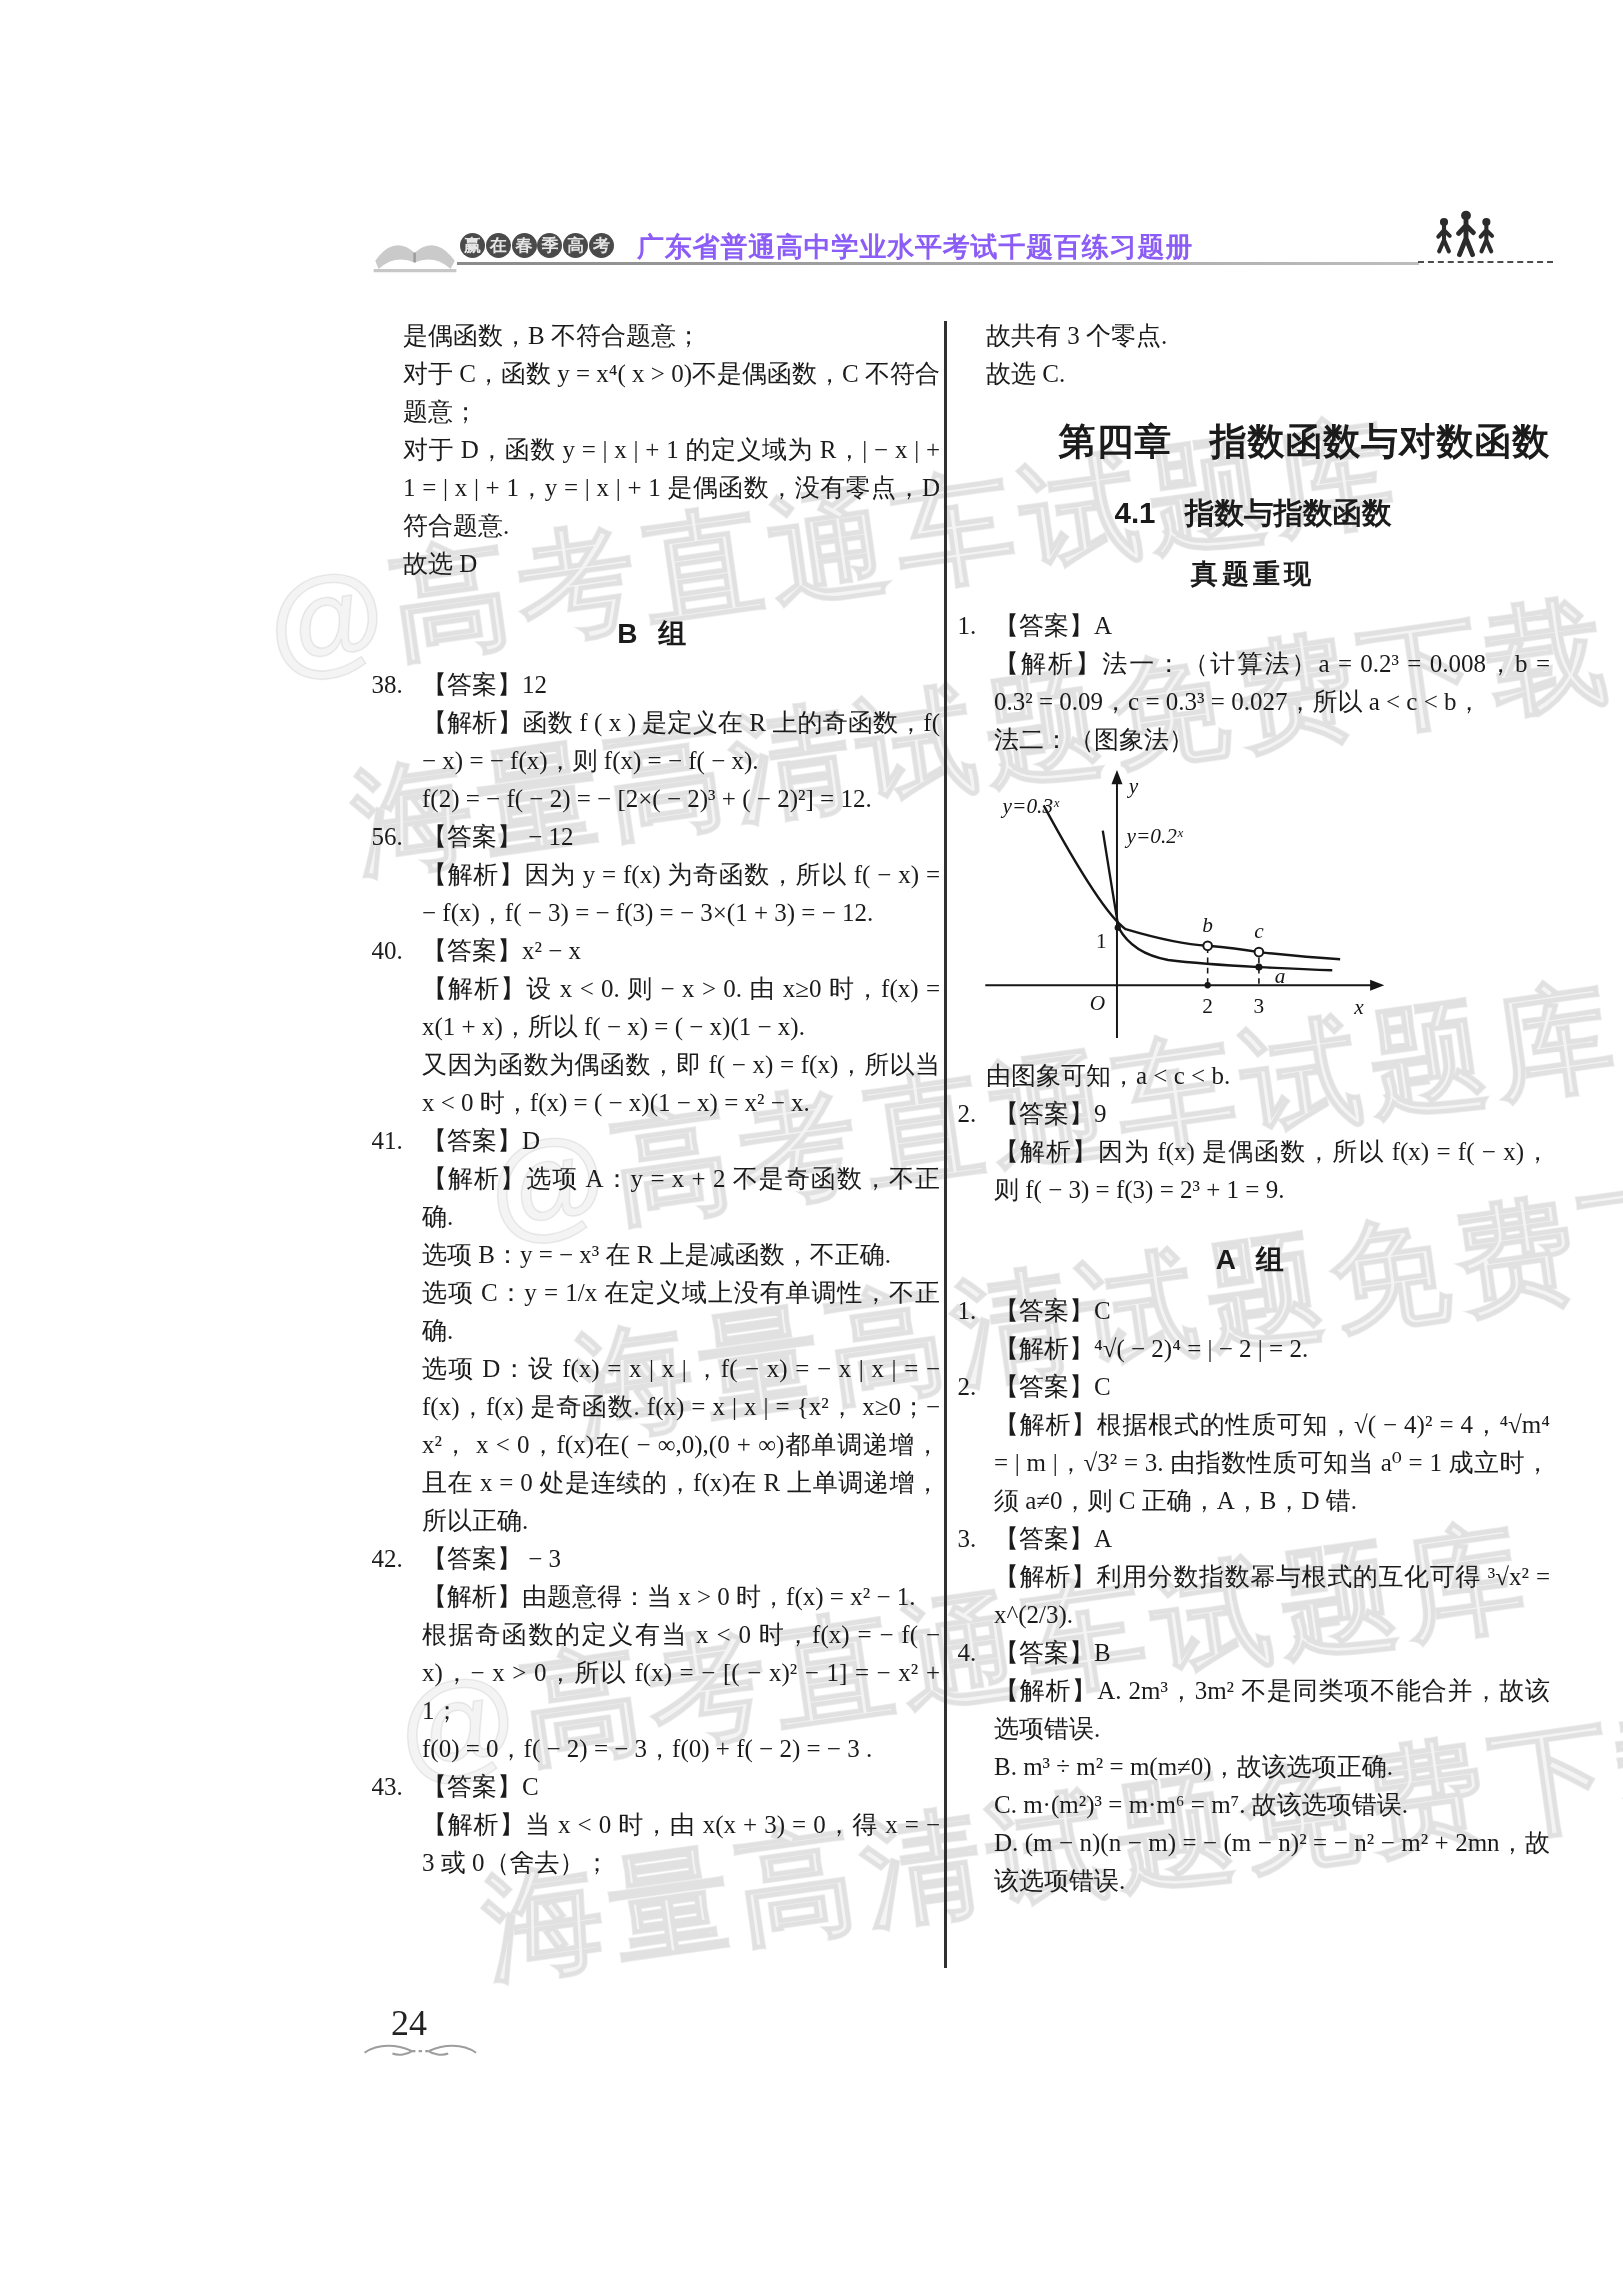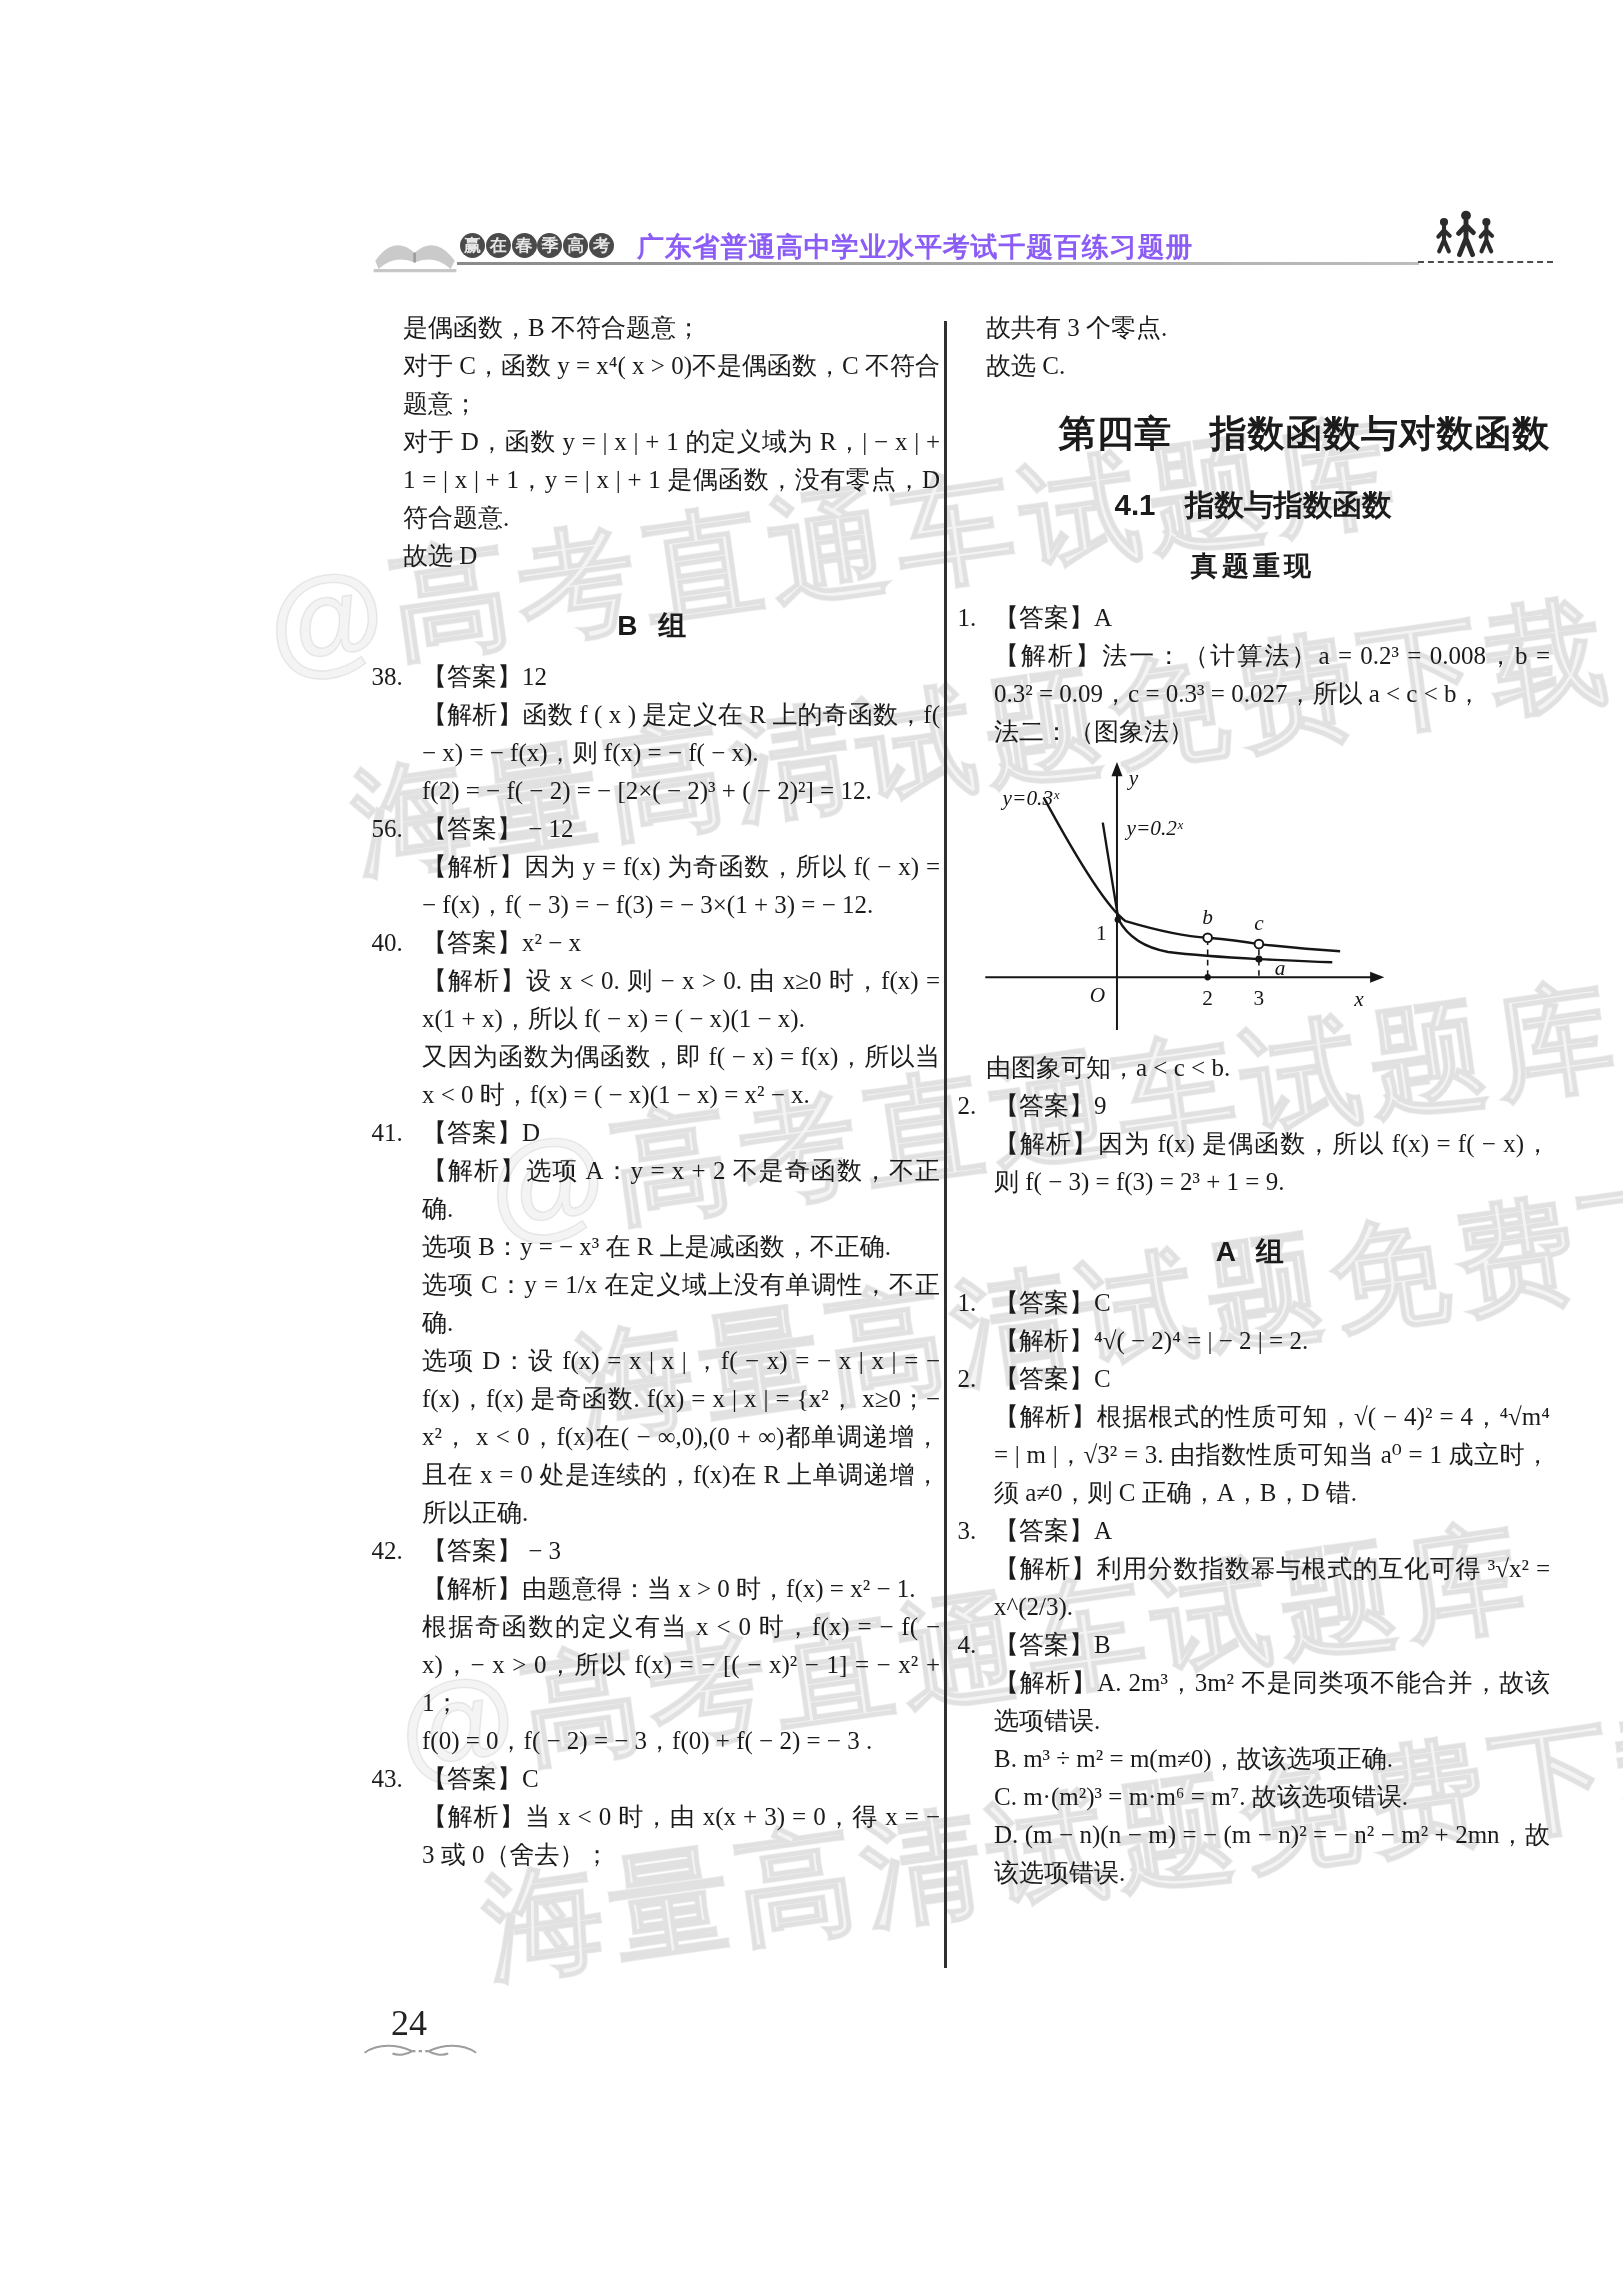--- a/index.html
+++ b/index.html
@@ -17,21 +17,21 @@
          color:#e6e6e6;font:bold 17px/25px "Liberation Sans","DejaVu Sans",sans-serif;
          text-align:center;margin-right:0.8px;vertical-align:top;}
   .htitle{position:absolute;left:637px;top:232px;font:bold 27px/31px "Liberation Sans","DejaVu Sans",sans-serif;
           letter-spacing:0.8px;white-space:nowrap;color:#8b5cf6;}
   .hrule{position:absolute;left:457px;top:262px;width:962px;height:2.5px;
          background:linear-gradient(to right,#8a8a8a,#a9a9a9 60%,#bdbdbd);}
   .hdash{position:absolute;left:1418px;top:261px;width:135px;border-top:2.5px dashed #4d4d4d;}
   .runners{position:absolute;left:1434px;top:209px;}
   
   .divider{position:absolute;left:944px;top:321px;width:2.5px;height:1647px;background:#303030;}
-  .col{position:absolute;top:309px;font-size:25px;line-height:38px;text-align:justify;color:#1b1b1b;}
+  .col{position:absolute;top:317px;font-size:25px;line-height:38px;text-align:justify;color:#1b1b1b;}
   .col p{margin:0;}
   .left{left:370px;width:570px;}
   .right{left:956px;width:594px;}
   .intro-l{padding-left:33px;}
   .intro-r{padding-left:30px;}
   .item{position:relative;padding-left:52px;}
   .right .item{padding-left:38px;}
   .num{position:absolute;left:1.6px;top:0;}
   .group{font:bold 28px/39px "Liberation Sans","DejaVu Sans",sans-serif;text-align:center;
          letter-spacing:6.5px;margin:31px 0 13px;}

